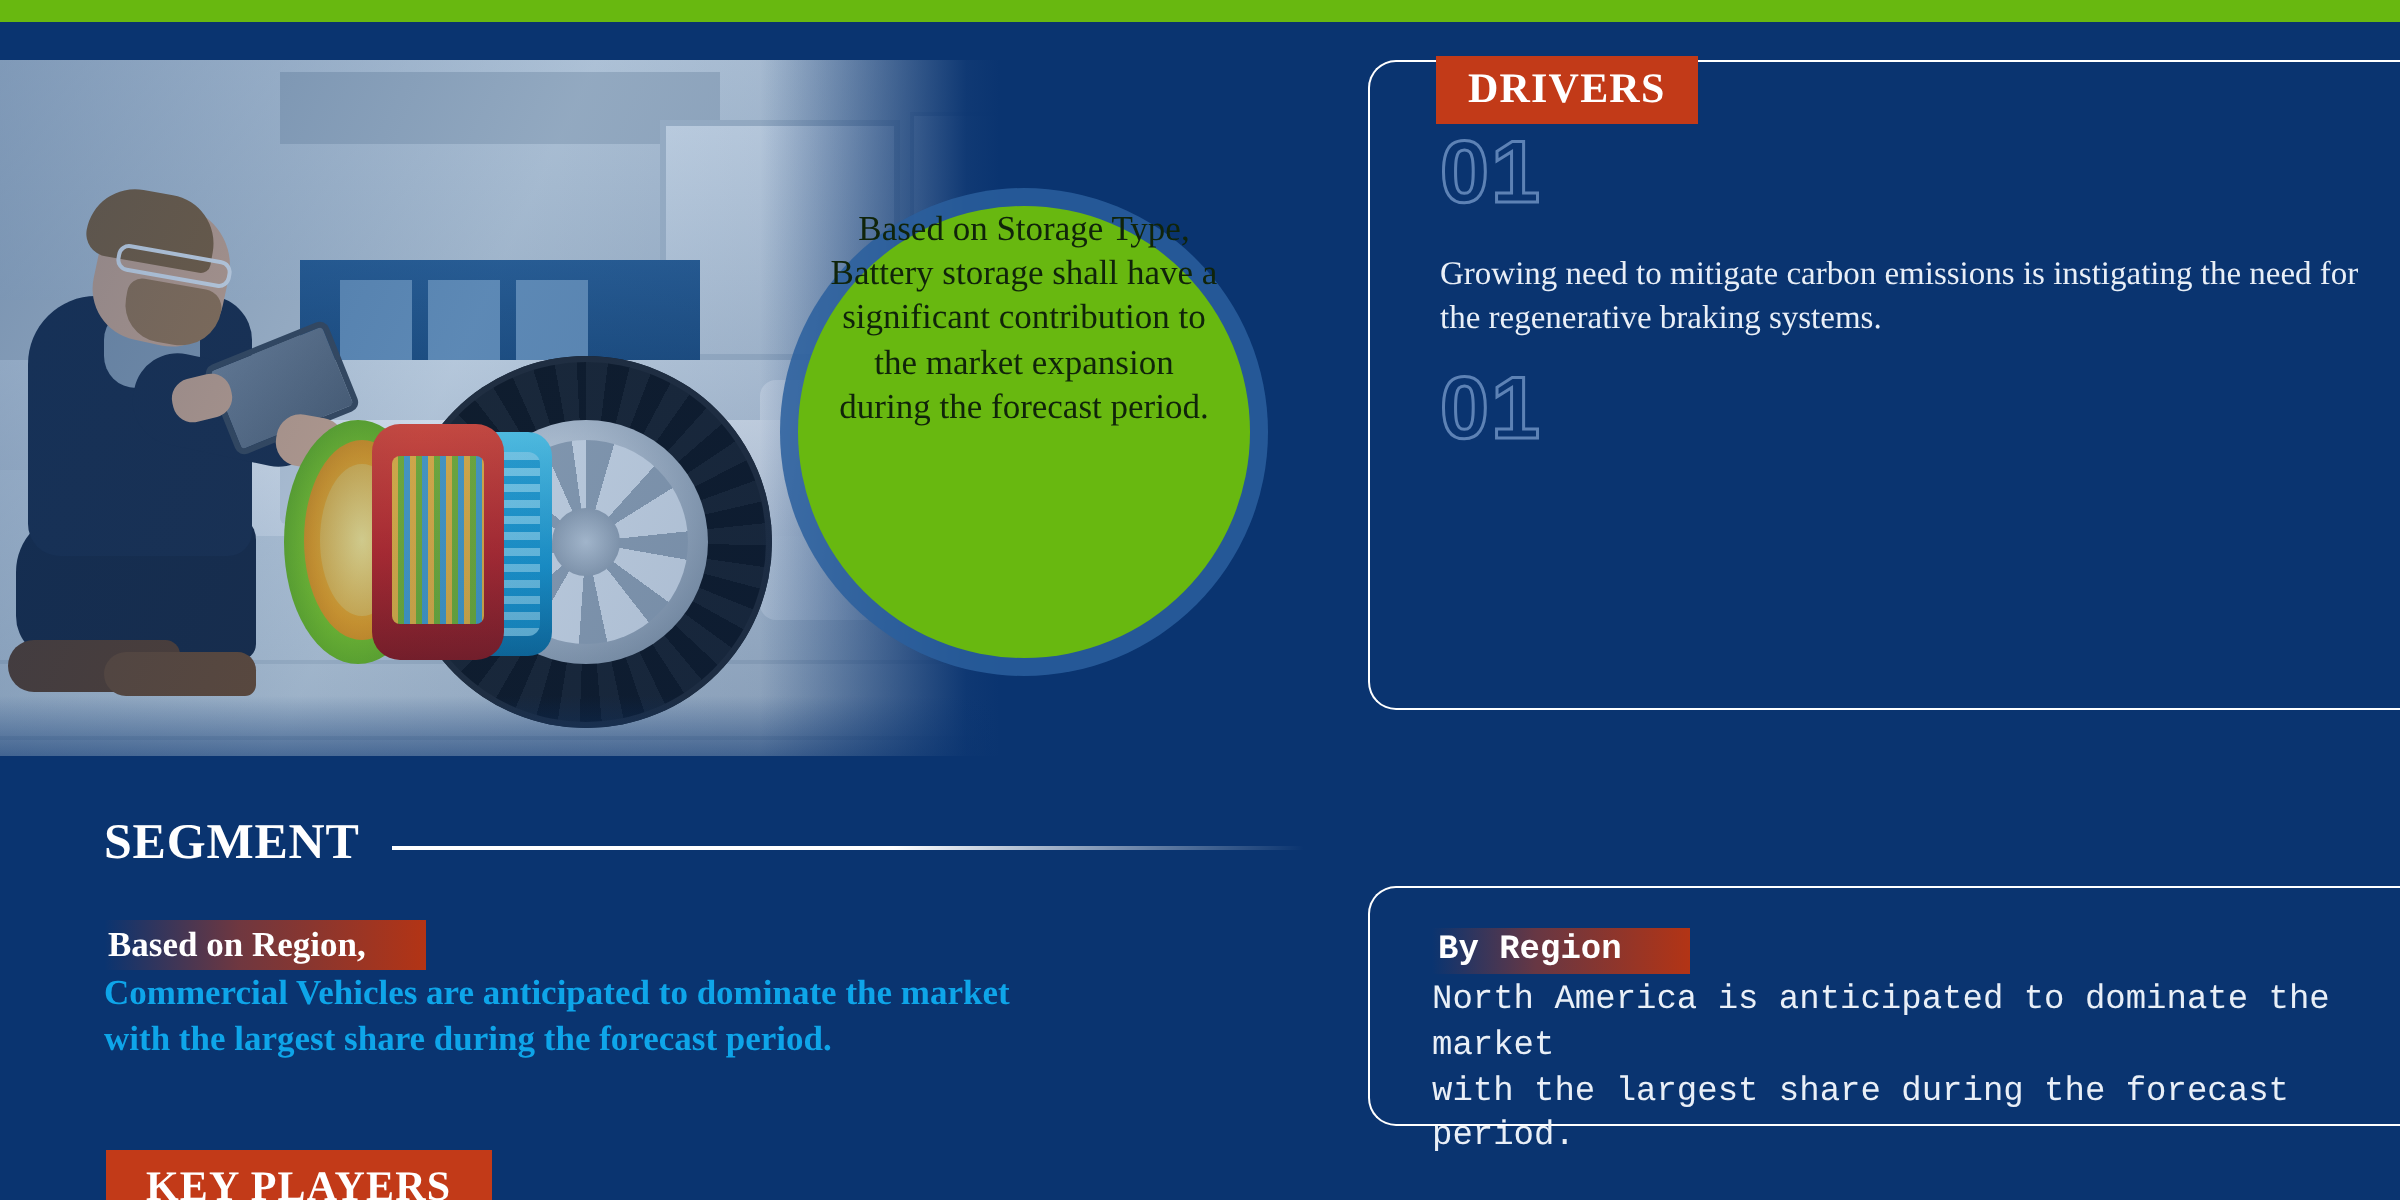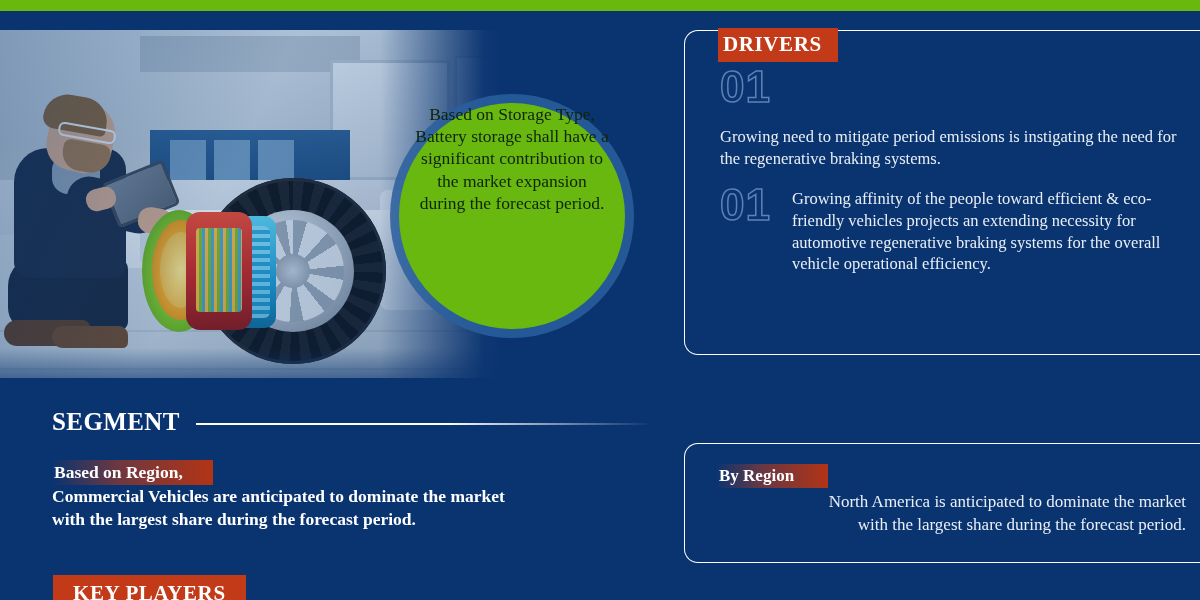--- a/index.html
+++ b/index.html
@@ -161,21 +161,21 @@
     position:absolute; left:684px; top:30px;
     width:560px; height:325px;
     border:1.6px solid #ffffff; border-right:none;
     border-radius:14px 0 0 14px;
     z-index:8;
   }
   #drivers-badge {
     position:absolute; left:718px; top:28px;
     background:#c23a18; color:#ffffff;
     font-size:21px; font-weight:bold; letter-spacing:.6px;
-    padding:4px 16px 5px 5px;
+    padding:4px 16px 5px 16px;
     z-index:12; font-family:"Liberation Serif", serif;
   }
   #drivers-list {
     position:absolute; left:720px; top:66px; width:470px;
     z-index:9;
   }
   .driver-row { display:flex; align-items:flex-start; margin-bottom:14px; }
   .driver-num {
     flex:0 0 72px;
     font-size:44px; font-weight:bold; line-height:.95;
@@ -200,45 +200,45 @@
   #segment-rule {
     flex:1; height:2px; margin-left:16px; margin-top:3px;
     background:linear-gradient(90deg,#ffffff 0%,#ffffff 55%,rgba(255,255,255,0) 100%);
   }
   #segment-body { position:absolute; left:52px; top:460px; width:600px; z-index:9; }
   #segment-label {
     display:inline-block; color:#ffffff; font-size:17.5px; font-weight:bold;
     padding:2px 30px 2px 2px;
     background:linear-gradient(90deg,rgba(194,58,24,0) 0%,rgba(194,58,24,.55) 42%,#b33415 100%);
   }
-  .segment-line { color:#ffffff; font-size:17.5px; line-height:1.32; font-weight:bold; }
+  .segment-line { color:#0ea5e9; font-size:17.5px; line-height:1.32; font-weight:bold; }
 
   
   #key-players-badge {
     position:absolute; left:53px; top:575px;
     background:#c23a18; color:#ffffff;
     font-size:21px; font-weight:bold; letter-spacing:.6px;
     padding:6px 20px 10px 20px;
     z-index:9;
   }
 
   
   #region-box {
     position:absolute; left:684px; top:443px;
     width:560px; height:120px;
     border:1.6px solid #ffffff; border-right:none;
     border-radius:14px 0 0 14px; z-index:8;
   }
-  #region-inner { position:absolute; left:716px; top:464px; width:470px; z-index:9; }
+  #region-inner { position:absolute; left:716px; top:464px; width:470px; z-index:9;font-family:Liberation Mono, monospace; }
   #region-label {
     display:inline-block; color:#ffffff; font-size:17px; font-weight:bold;
     padding:2px 34px 2px 3px; margin-bottom:3px;
     background:linear-gradient(90deg,rgba(194,58,24,0) 0%,rgba(194,58,24,.5) 40%,#b33415 100%);
   }
-  .region-line { color:#e9eff7; font-size:17px; line-height:1.34;text-align:right; }
+  .region-line { color:#e9eff7; font-size:17px; line-height:1.34; }
 </style>
 </head>
 <body>
 
 <div id="top-bar"></div>
 
 <div id="photo-panel">
   <div id="photo-scene">
     <div class="bg-band bgA"></div>
     <div class="bg-band bgB"></div>
@@ -301,25 +301,24 @@
   <div id="green-circle-text">Based on Storage Type, Battery storage shall have a significant contribution to the market expansion during the forecast period.</div>
 </div>
 
 <div id="drivers-box"></div>
 <div id="drivers-badge">DRIVERS</div>
 <div id="drivers-list">
   <div class="driver-row">
     <div class="driver-num">01</div>
   </div>
   <div class="driver-row">
-    <div class="driver-text">Growing need to mitigate period emissions is instigating the need for the regenerative braking systems.</div>
+    <div class="driver-text">Growing need to mitigate carbon emissions is instigating the need for the regenerative braking systems.</div>
   </div>
   <div class="driver-row">
     <div class="driver-num">01</div>
-    <div class="driver-text">Growing affinity of the people toward efficient &amp; eco-friendly vehicles projects an extending necessity for automotive regenerative braking systems for the overall vehicle operational efficiency.</div>
   </div>
 </div>
 
 <div id="segment-head">
   <div id="segment-title">SEGMENT</div>
   <div id="segment-rule"></div>
 </div>
 <div id="segment-body">
   <div id="segment-label">Based on Region,</div>
   <div class="segment-line">Commercial Vehicles are anticipated to dominate the market</div>

